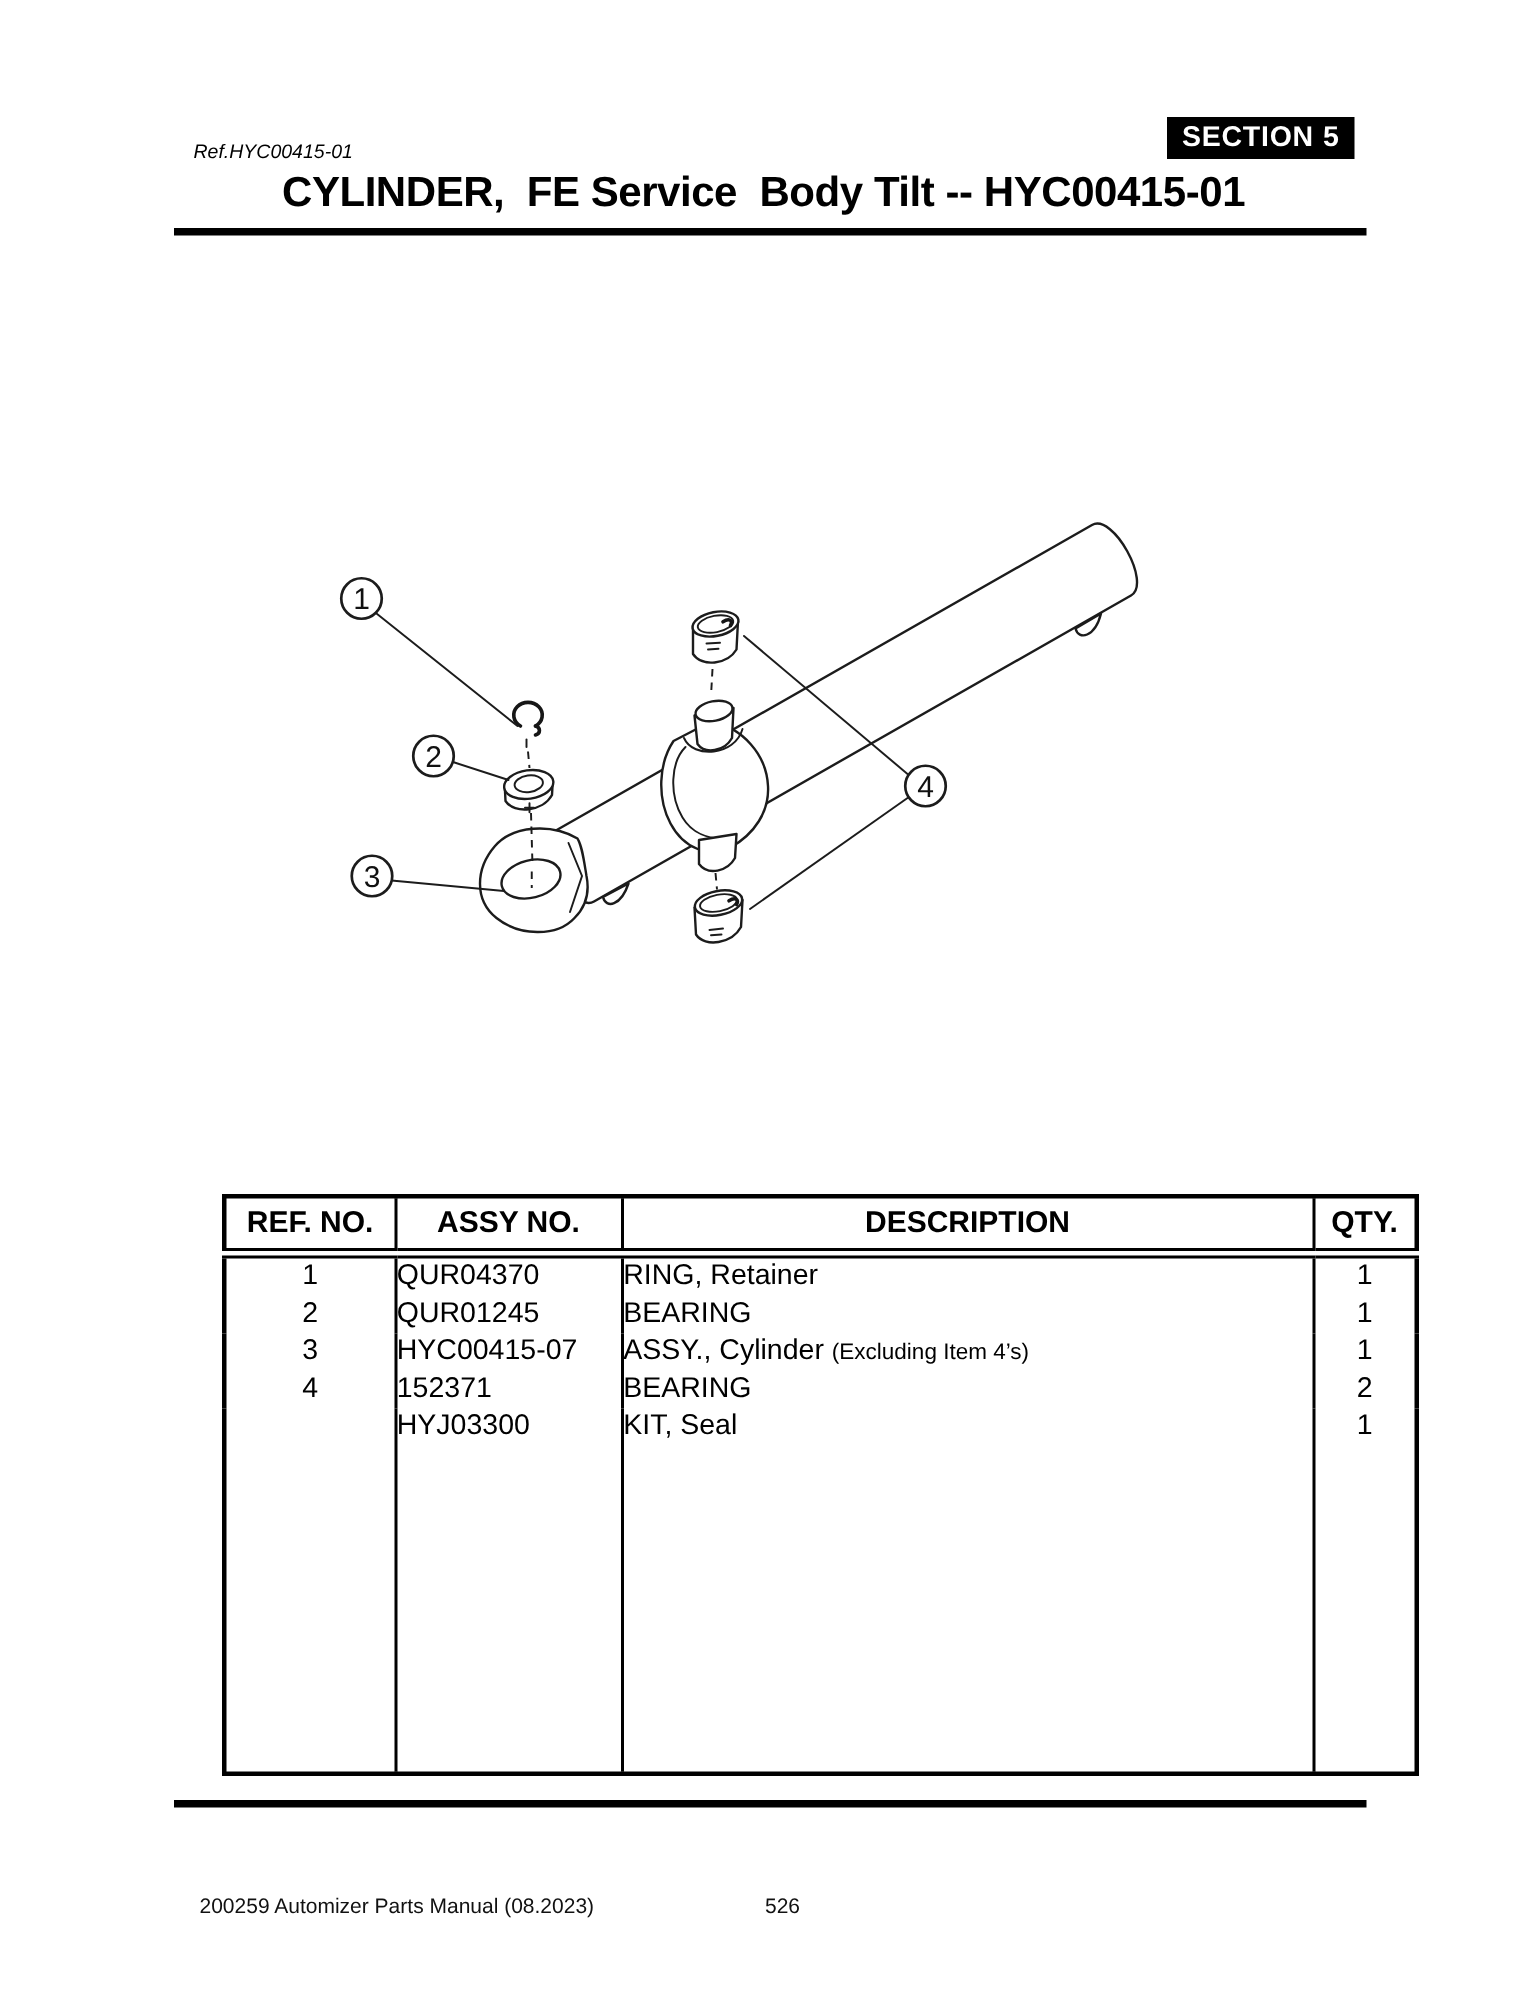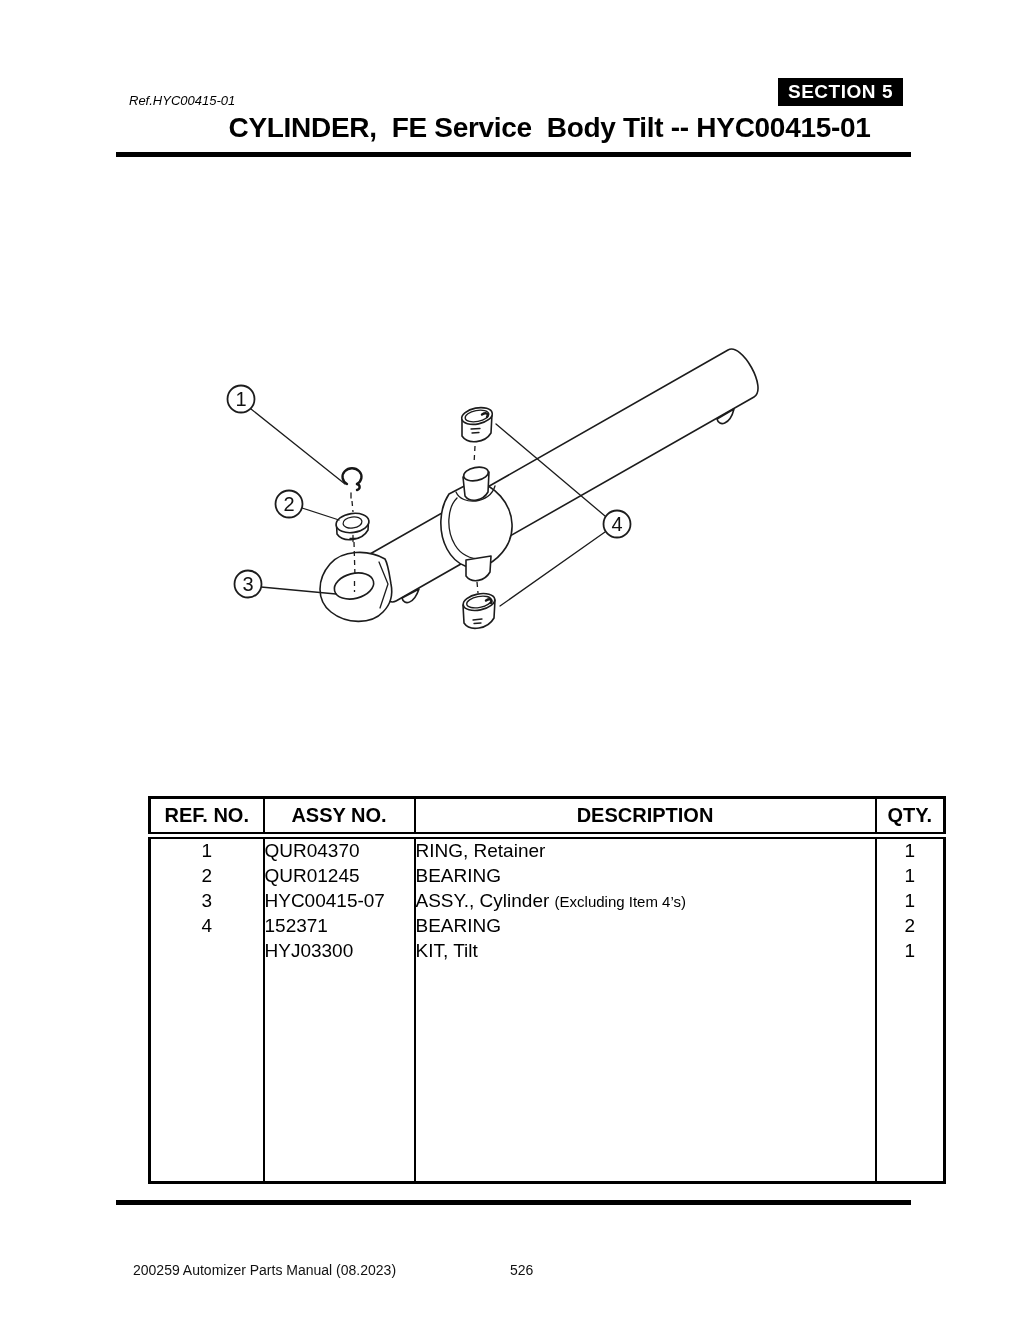--- a/index.html
+++ b/index.html
@@ -2,21 +2,21 @@
 <html><head>
 <meta charset="utf-8">
 <style>
   html,body{margin:0;padding:0;background:#fff;}
   body{width:1024px;height:1326px;position:relative;font-family:"Liberation Sans",sans-serif;color:#000;overflow:hidden;}
   .abs{position:absolute;}
   .ref-label{left:129px;top:93px;font-size:13px;font-style:italic;color:#000000;}
   .section-badge{left:778px;top:78px;width:125px;height:28px;background:#000;color:#fff;
     display:flex;align-items:center;justify-content:space-between;padding:0 10px;box-sizing:border-box;
     font-weight:bold;font-size:19px;letter-spacing:0.5px;}
-  .page-title{left:116px;top:112px;width:795px;text-align:center;padding-left:72px;box-sizing:border-box;
+  .page-title{left:116px;top:112px;width:795px;padding-left:72px;box-sizing:border-box;
     font-weight:bold;font-size:28px;letter-spacing:-0.3px;white-space:pre;}
   .rule{left:116px;width:795px;height:5px;background:#000;}
   .rule-title{top:152px;}
   .rule-bottom{top:1200px;}
   .diagram-svg{left:0;top:0;width:1024px;height:1326px;pointer-events:none;}
   svg .ln{stroke:#1c1c1c;stroke-width:1.6;fill:none;stroke-linecap:round;stroke-linejoin:round;}
   svg .fw{stroke:#1c1c1c;stroke-width:1.6;fill:#ffffff;stroke-linejoin:round;}
   svg .dash{stroke:#1c1c1c;stroke-width:1.3;fill:none;stroke-dasharray:5 4;}
   svg .thin{stroke:#1c1c1c;stroke-width:1.3;fill:none;stroke-linecap:round;}
   svg .thick{stroke:#161616;stroke-width:2.4;fill:none;stroke-linecap:round;}
@@ -151,21 +151,21 @@
       </tr>
       <tr>
         <td class="c-ref">4</td>
         <td class="c-part">152371</td>
         <td class="c-desc"><span>BEARING</span> <span class="desc-note"></span></td>
         <td class="c-qty">2</td>
       </tr>
       <tr>
         <td class="c-ref"></td>
         <td class="c-part">HYJ03300</td>
-        <td class="c-desc"><span>KIT, Tilt</span> <span class="desc-note"></span></td>
+        <td class="c-desc"><span>KIT, Seal</span> <span class="desc-note"></span></td>
         <td class="c-qty">1</td>
       </tr>
       <tr class="filler">
         <td class="c-ref"></td>
         <td class="c-part"></td>
         <td class="c-desc"></td>
         <td class="c-qty"></td>
       </tr>
     </tbody>
   </table>

